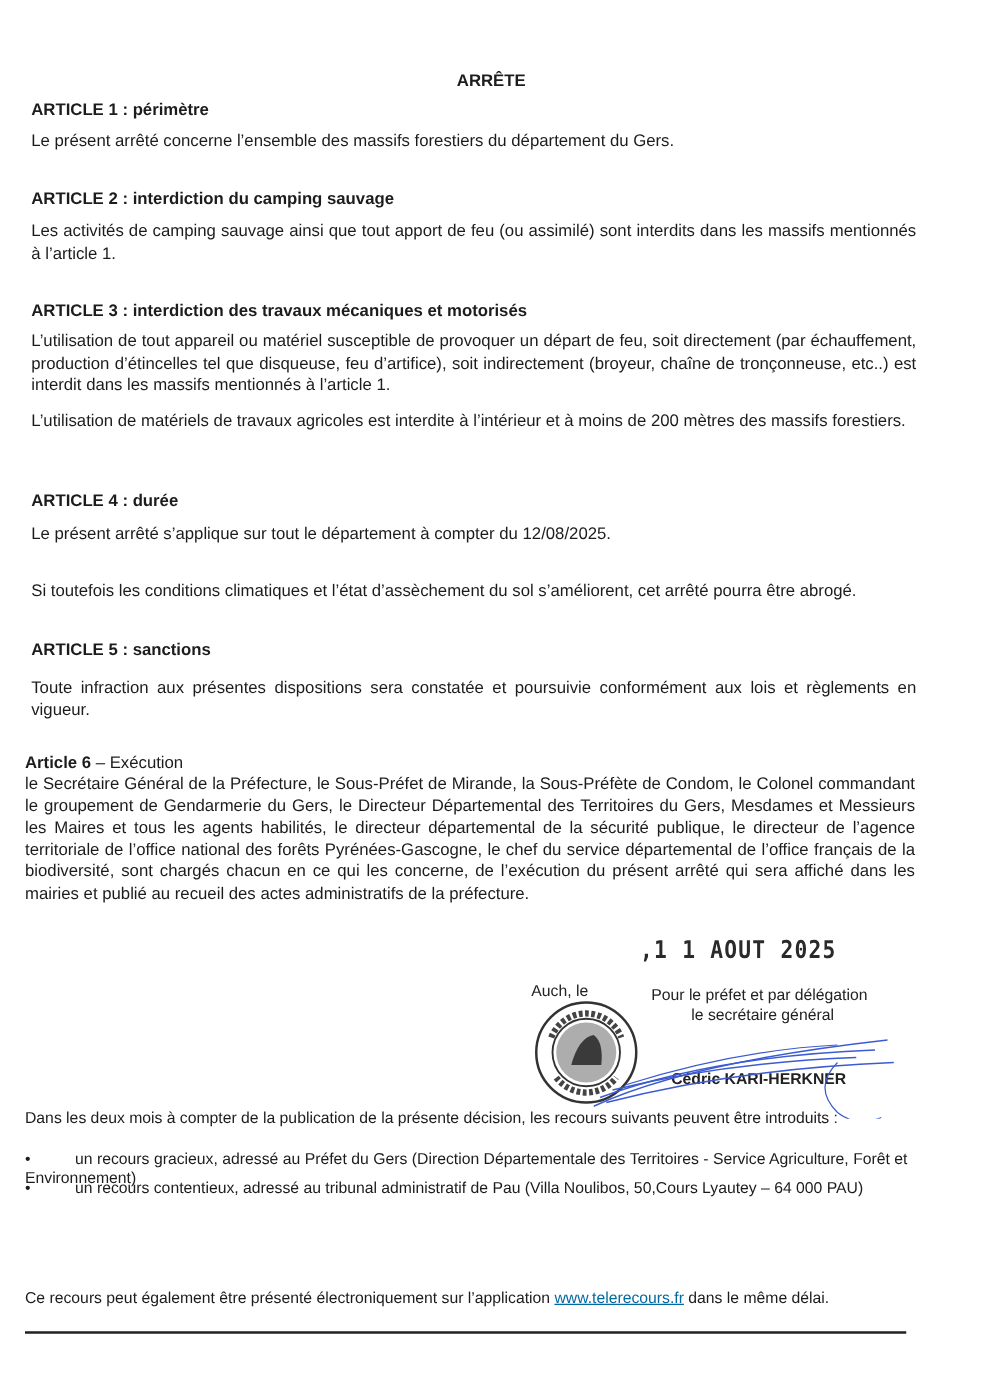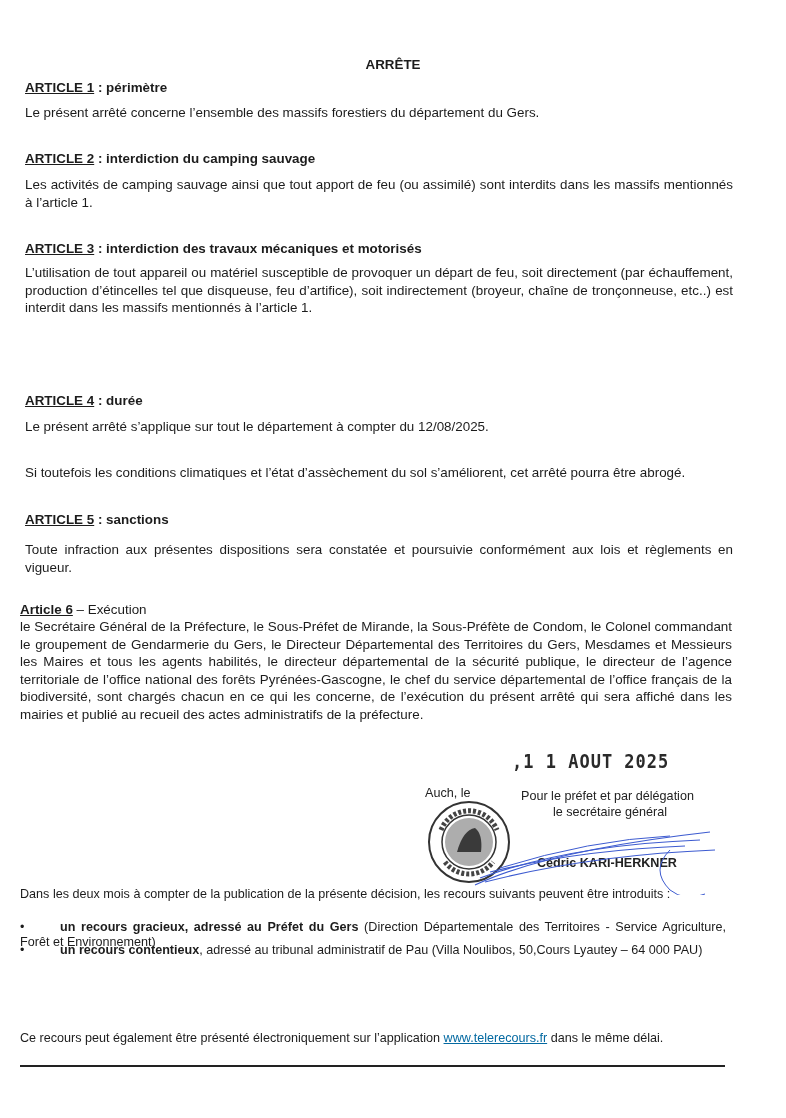--- a/index.html
+++ b/index.html
@@ -1,24 +1,24 @@
 <!DOCTYPE html>
 <html><head>
 <meta charset="utf-8">
 <style>
   html, body { margin: 0; padding: 0; background: #ffffff; }
   body { width: 786px; height: 1118px; position: relative; overflow: hidden;
          font-family: "Liberation Sans", sans-serif; color: #1c1c1c; }
   .page { position: absolute; left: 0; top: 0; width: 786px; height: 942px; }
   .para { position: absolute; left: 25px; width: 708px; font-size: 13.4px; line-height: 17.5px; text-align: justify; }
   .head { position: absolute; left: 25px; font-size: 13.4px; font-weight: bold; line-height: 17px; }
-  .head .u { text-decoration: underline; }
+  .head .u { }
   .title { position: absolute; left: 0; width: 786px; top: 57px; text-align: center; font-weight: bold; font-size: 13.4px; }
   .small { position: absolute; left: 20px; width: 706px; font-size: 12.6px; line-height: 15.2px; text-align: justify; }
-  .small b { font-weight: bold; }
+  .small b { font-weight: normal; }
   .bullet { display: inline-block; width: 40px; }
   .sig { position: absolute; font-size: 12.6px; color: #222; }
   .stamp-date { position: absolute; left: 512px; top: 751px; font-weight: bold; font-size: 17px; letter-spacing: 1px; font-family: "DejaVu Sans Mono", monospace; color: #2a2a2a; transform: scaleY(1.15); }
   .seal { position: absolute; left: 427px; top: 800px; width: 84px; height: 84px; }
   .signature { position: absolute; left: 470px; top: 810px; width: 250px; height: 85px; }
   .rule { position: absolute; left: 20px; top: 1065px; width: 705px; height: 2px; background: #222; }
   a.link { color: #0369a1; text-decoration: underline; }
 </style>
 </head>
 <body>
@@ -34,20 +34,21 @@
 
   <div class="head" style="top:150px;">
     <span class="u">ARTICLE 2</span><span> : </span><span>interdiction du camping sauvage</span>
   </div>
   <div class="para" style="top:176px;">Les activités de camping sauvage ainsi que tout apport de feu (ou assimilé) sont interdits dans les massifs mentionnés à l’article 1.</div>
 
   <div class="head" style="top:240px;">
     <span class="u">ARTICLE 3</span><span> : </span><span>interdiction des travaux mécaniques et motorisés</span>
   </div>
   <div class="para" style="top:264px;">L’utilisation de tout appareil ou matériel susceptible de provoquer un départ de feu, soit directement (par échauffement, production d’étincelles tel que disqueuse, feu d’artifice), soit indirectement (broyeur, chaîne de tronçonneuse, etc..) est interdit dans les massifs mentionnés à l’article 1.</div>
+  <div class="para" style="top:328px;">L’utilisation de matériels de travaux agricoles est interdite à l’intérieur et à moins de 200 mètres des massifs forestiers.</div>
 
   <div class="head" style="top:392px;">
     <span class="u">ARTICLE 4</span><span> : </span><span>durée</span>
   </div>
   <div class="para" style="top:418px;">Le présent arrêté s’applique sur tout le département à compter du 12/08/2025.</div>
   <div class="para" style="top:464px;">Si toutefois les conditions climatiques et l’état d’assèchement du sol s’améliorent, cet arrêté pourra être abrogé.</div>
 
   <div class="head" style="top:511px;text-align:right;">
     <span class="u">ARTICLE 5</span><span> : </span><span>sanctions</span>
   </div>

